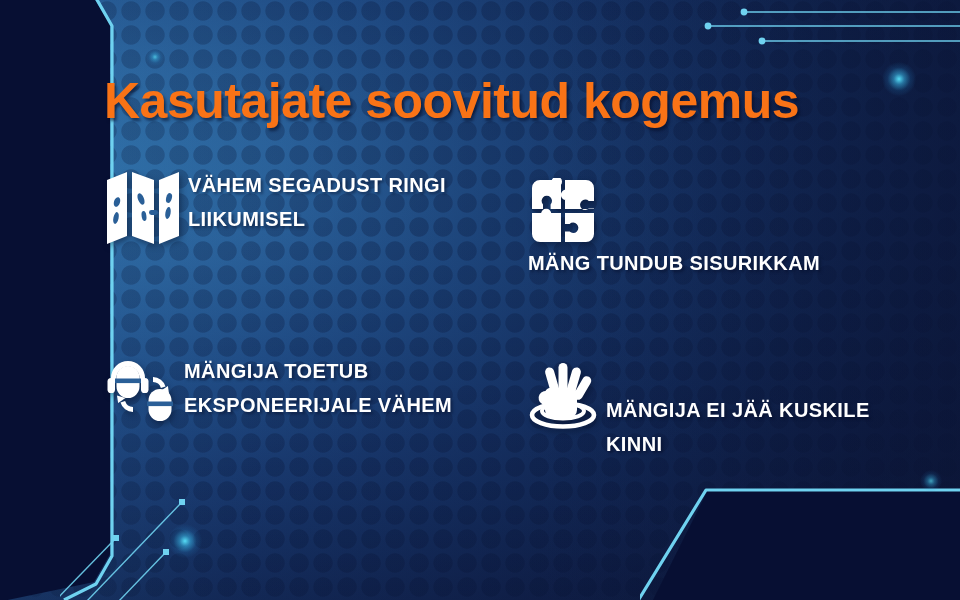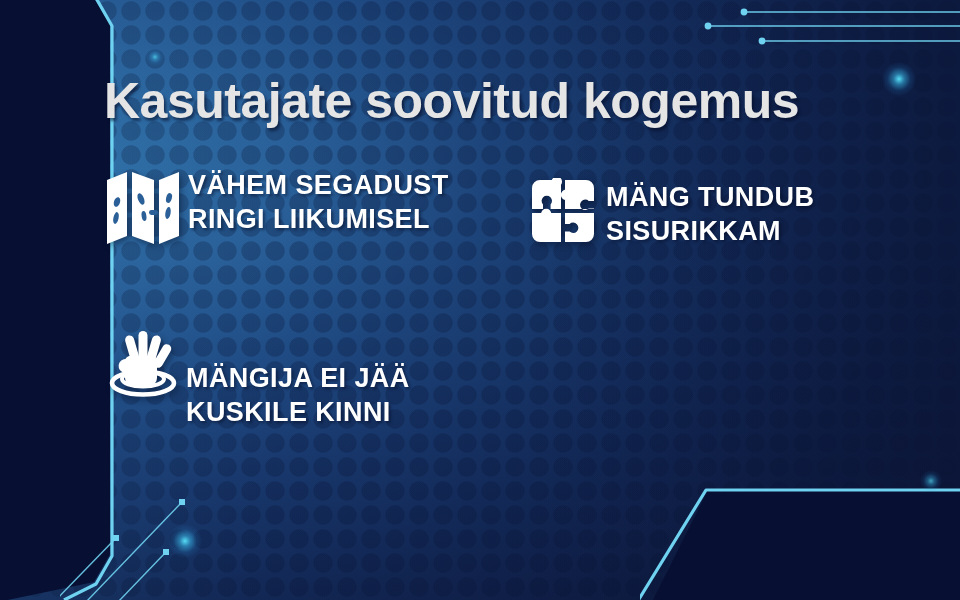--- a/index.html
+++ b/index.html
@@ -100,57 +100,57 @@
     position: absolute;
     inset: 0;
   }
   .title {
     position: absolute;
     left: 104px;
     top: 72px;
     font-size: 50px;
     line-height: 58px;
     font-weight: 700;
-    color: #e5e5e5;
+    color: #f97316;
     letter-spacing: -0.5px;
     font-stretch: condensed;
     text-shadow: 2px 3px 3px rgba(3,10,34,0.55);
     white-space: nowrap;
   }
 
   .grid {
     position: absolute;
     left: 104px;
     top: 160px;
     width: 820px;
   }
   .row {
     display: flex;
   }
   .cell {
     display: flex;
     align-items: flex-start;
   }
   .cell-a { width: 420px; padding-top: 6px; }
-  .cell-b { width: 400px; padding-top: 18px; }
+  .cell-b { width: 400px; padding-top: 18px; flex-direction: column; }
   .cell-c { width: 420px; padding-top: 16px; }
   .cell-d { width: 400px; padding-top: 26px; }
 
   .icon-wrap {
     flex: 0 0 auto;
     width: 78px;
     display: flex;
     justify-content: center;
     align-items: flex-start;
     filter: drop-shadow(2px 3px 3px rgba(3,10,34,0.45));
   }
   .icon-wrap svg { display: block; }
 
   .feature-text {
-    font-size: 27px;
+    font-size: 20px;
     line-height: 34px;
     font-weight: 700;
     color: #ffffff;
     letter-spacing: 0.4px;
     text-transform: uppercase;
     font-stretch: condensed;
     text-shadow: 2px 2px 3px rgba(3,10,34,0.5);
     padding-top: 2px;
   }
   .cell-a .feature-text { margin-left: 6px; }
@@ -250,20 +250,45 @@
               </g>
             </svg>
           </div>
           <div class="feature-text">Mäng tundub sisurikkam</div>
         </div>
 
       </div>
 
       <div class="row" style="margin-top: 56px;">
 
+        <div class="cell cell-c">
+          <div class="icon-wrap">
+            <svg width="78" height="74" viewBox="0 0 78 74">
+              <g fill="#ffffff">
+
+                <path d="M7 26 a17 17 0 0 1 34 0 v4 h-5.5 v-4 a11.5 11.5 0 0 0 -23 0 v4 H7 Z"></path>
+                <rect x="3.5" y="26" width="7.5" height="15" rx="3.6"></rect>
+                <rect x="37" y="26" width="7.5" height="15" rx="3.6"></rect>
+
+                <path d="M24 14 a11.5 11.5 0 0 1 11.5 11.5 v9 a11.5 11.5 0 0 1 -23 0 v-9 A11.5 11.5 0 0 1 24 14 Z"></path>
+                <rect x="11" y="26.5" width="26" height="4.6" fill="#2a5f97"></rect>
+
+                <path d="M56 37 a11.5 11.5 0 0 1 11.5 11.5 v9 a11.5 11.5 0 0 1 -23 0 v-9 A11.5 11.5 0 0 1 56 37 Z"></path>
+                <rect x="43" y="49.5" width="26" height="4.6" fill="#2a5f97"></rect>
+
+                <path d="M49 25 a13 13 0 0 1 12.5 9.5 l-4.6 1.5 a8.4 8.4 0 0 0 -7.9 -5.9 Z"></path>
+                <path d="M65 41.5 l-8.5 -2.6 l7.4 -5 Z"></path>
+
+                <path d="M29 60 a13 13 0 0 1 -12.5 -9.5 l4.6 -1.5 a8.4 8.4 0 0 0 7.9 5.9 Z"></path>
+                <path d="M13 43.5 l8.5 2.6 l-7.4 5 Z"></path>
+              </g>
+            </svg>
+          </div>
+          <div class="feature-text">Mängija toetub eksponeerijale vähem</div>
+        </div>
 
         <div class="cell cell-d">
           <div class="icon-wrap">
             <svg width="76" height="68" viewBox="0 0 76 68">
               <g fill="#ffffff">
 
                 <rect x="33.5" y="1" width="9" height="34" rx="4.5"></rect>
                 <rect x="44" y="5" width="9" height="30" rx="4.5" transform="rotate(16 48.5 20)"></rect>
                 <rect x="23" y="5" width="9" height="30" rx="4.5" transform="rotate(-16 27.5 20)"></rect>
                 <rect x="53" y="13" width="9" height="26" rx="4.5" transform="rotate(30 57.5 26)"></rect>

